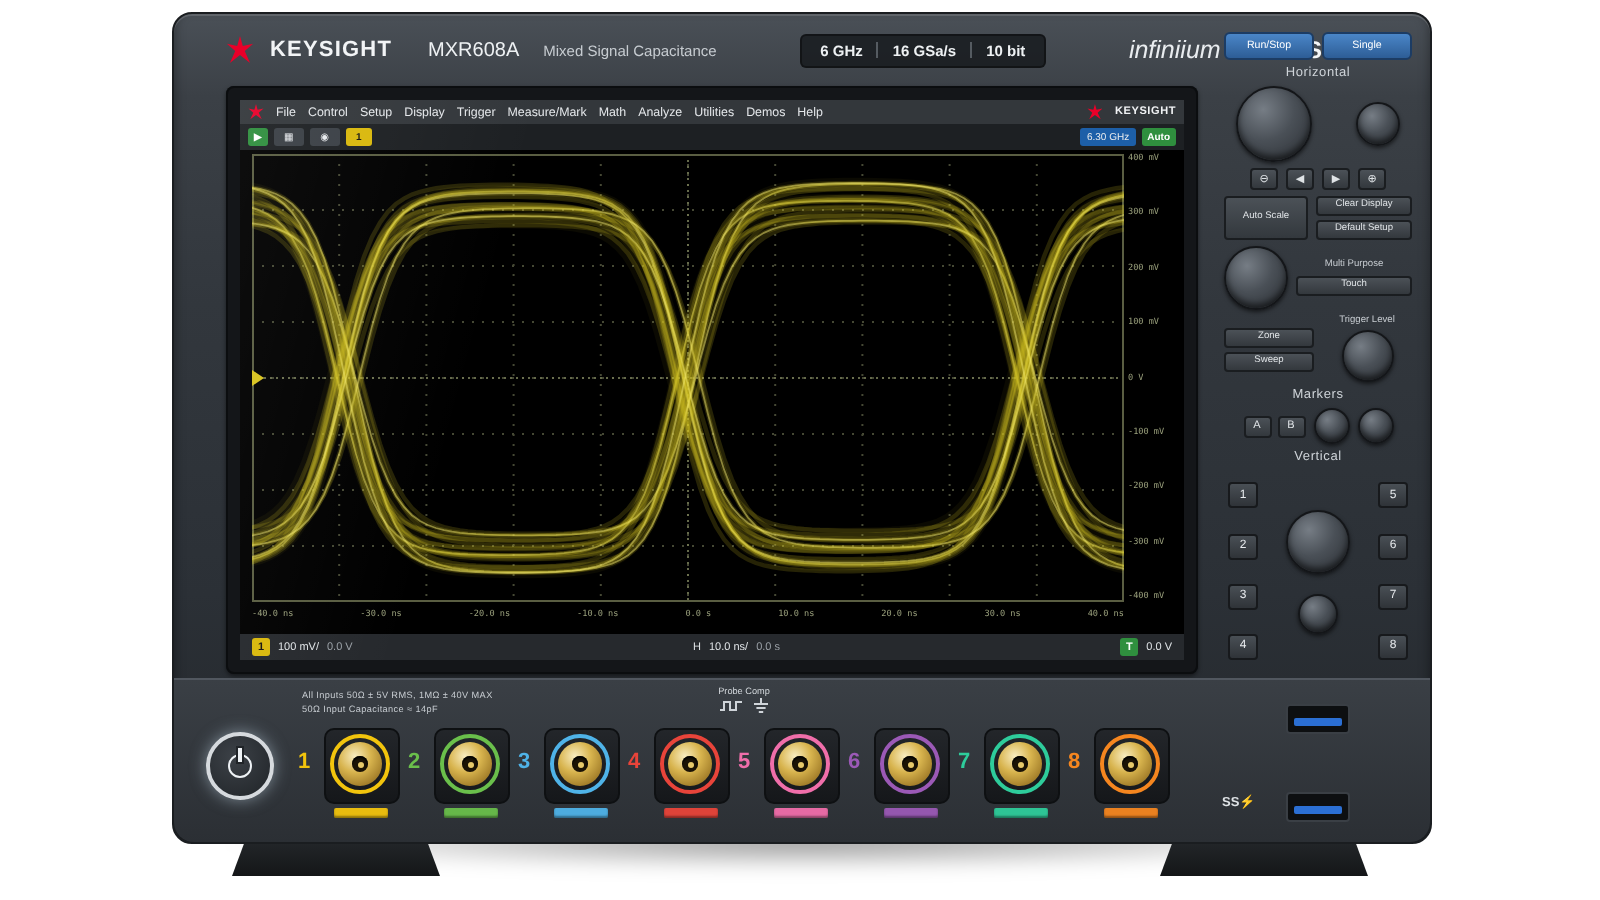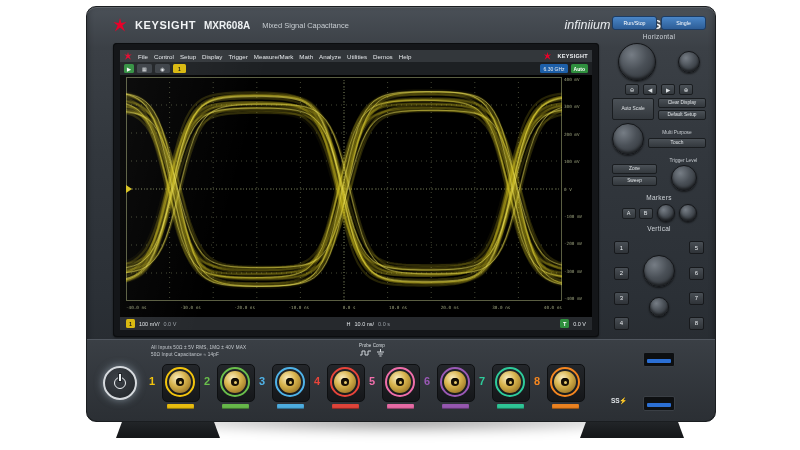--- a/index.html
+++ b/index.html
@@ -16,21 +16,21 @@
     background:linear-gradient(180deg,#4a5057 0%,#3b4046 10%,#32373d 35%,#2b3036 70%,#23272b 100%);
     border:1px solid #1a1d20;box-shadow:inset 0 1px 0 rgba(255,255,255,.14), inset 0 -3px 6px rgba(0,0,0,.4);}
 
   
   .top-bezel{position:absolute;left:0;top:0;right:0;height:36px;display:flex;align-items:center;
     padding:0 26px;gap:8px;}
   .spark{display:inline-block;width:14px;height:14px;background:#e90029;
     clip-path:polygon(50% 0,60% 36%,97% 28%,67% 54%,86% 96%,50% 68%,14% 96%,33% 54%,3% 28%,40% 36%);}
   .spark.s8{width:8px;height:8px;}
   .brand{font-size:11px;font-weight:bold;color:#f2f4f6;letter-spacing:.6px;}
-  .model{font-size:10px;font-weight:bold;color:#eef1f3;}
+  .model{font-size:10px;font-weight:normal;color:#eef1f3;margin-left:10px;}
   .model-desc{font-size:7.5px;color:#c7ccd1;margin-left:4px;}
   .badge{display:flex;align-items:center;gap:7px;background:rgba(24,27,31,.85);border:1px solid rgba(10,12,14,.6);
     border-radius:3px;padding:3px 9px;font-size:7.5px;font-weight:bold;color:#eef1f3;}
   .vdiv{width:1px;height:8px;background:#555b61;}
   .series-family{font-size:12.5px;font-style:italic;color:#e9ecef;}
   .series-name{font-size:12px;font-weight:bold;color:#f4f6f8;margin-left:4px;}
 
   
   .screen{position:absolute;left:26px;top:36px;width:486px;height:294px;background:#141619;
     border-radius:4px;box-shadow:inset 0 0 0 1px #0b0d0f, 0 1px 2px rgba(0,0,0,.5);}
@@ -131,20 +131,27 @@
   <div class="foot right"></div>
 
   <div class="device">
 
     <div class="top-bezel">
       <span class="spark"></span>
       <span class="brand">KEYSIGHT</span>
       <span class="model">MXR608A</span>
       <span class="model-desc">Mixed Signal Capacitance</span>
       <span class="flex1"></span>
+      <div class="badge">
+        <span>6 GHz</span>
+        <span class="vdiv"></span>
+        <span>16 GSa/s</span>
+        <span class="vdiv"></span>
+        <span>10 bit</span>
+      </div>
       <span class="flex1"></span>
       <span class="series-family">infiniium</span>
       <span class="series-name">MXR-Series</span>
     </div>
 
     <div class="screen">
       <div class="screen-inner">
         <div class="menubar">
           <span class="spark s8"></span>
           <span class="menu-item">File</span>

